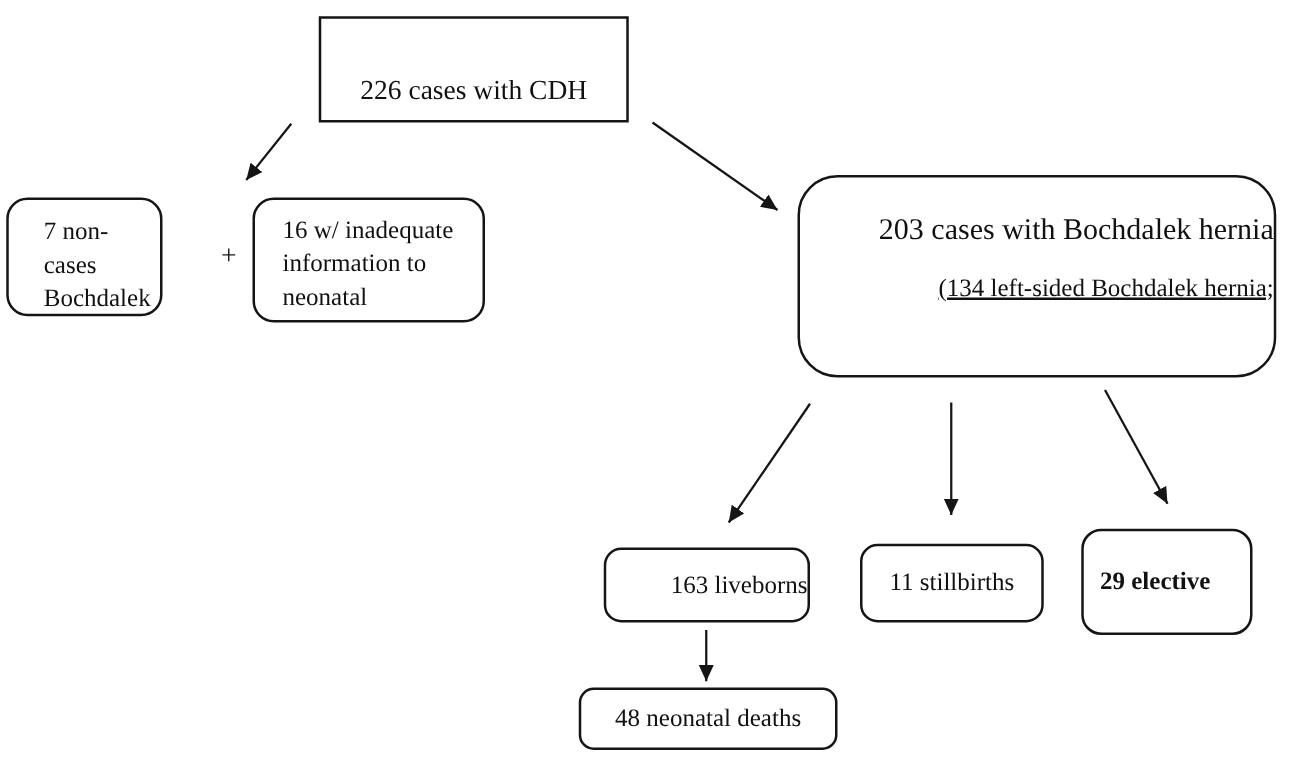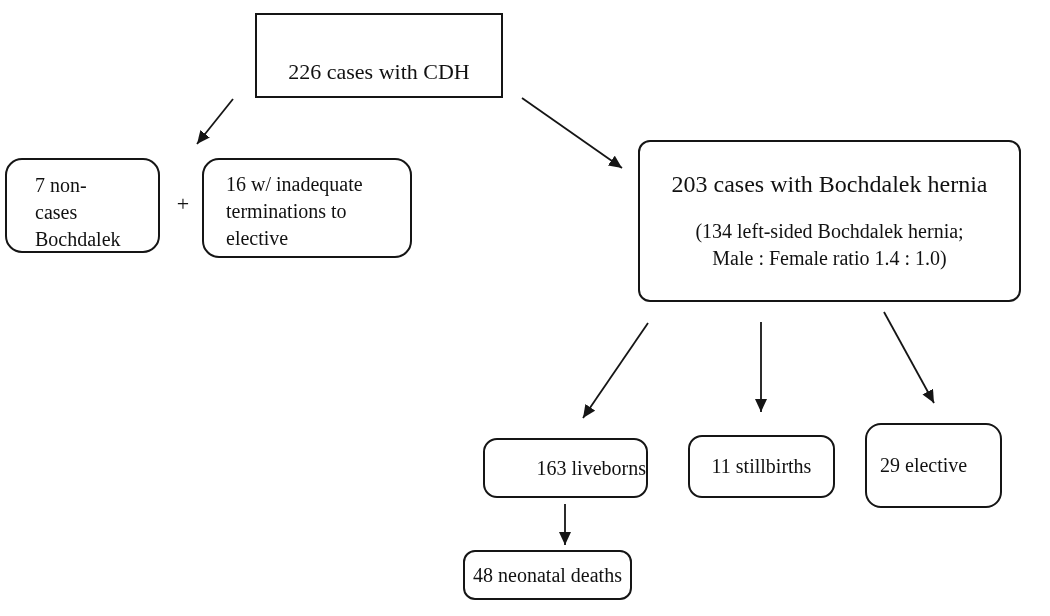--- a/index.html
+++ b/index.html
@@ -40,77 +40,78 @@
   }
   #box-root {
     left: 255px; top: 13px;
     width: 248px; height: 85px;
     border-radius: 0;
     font-size: 22px;
     padding-top: 32px;
   }
   #box-non-bochdalek {
     left: 5px; top: 158px;
-    width: 155px; height: 95px;
+    width: 125px; height: 95px;
     padding: 12px 0 0 28px;
   }
   #plus-sign {
     position: absolute;
     left: 170px; top: 191px;
     width: 26px; height: 28px;
     font-size: 22px;
     text-align: center;
   }
   #box-inadequate {
     left: 202px; top: 158px;
-    width: 210px; height: 100px;
+    width: 186px; height: 100px;
     padding: 11px 0 0 22px;
   }
   #box-bochdalek {
     left: 638px; top: 140px;
     width: 383px; height: 162px;
-    border-radius: 12px;
-    text-align: center;
+    border-radius: 32px;
+    text-align: right;
     padding-top: 26px;
   }
   #box-bochdalek .title {
     font-size: 24px;
     line-height: 32px;
     display: block;
   }
   #box-bochdalek .details {
     margin-top: 18px;
     font-size: 20px;
     line-height: 27px;
   }
-  #box-bochdalek .details span { display: block; }
+  #box-bochdalek .details span { display: block; text-decoration: underline; }
   #box-liveborns {
     left: 483px; top: 438px;
     width: 165px; height: 60px;
     border-radius: 14px;
     justify-content: flex-end;
   }
   #box-stillbirths {
     left: 688px; top: 435px;
     width: 147px; height: 63px;
     border-radius: 14px;
   }
   #box-terminations {
     left: 865px; top: 423px;
     width: 137px; height: 85px;
     border-radius: 16px;
     display: flex;
     flex-direction: column;
     justify-content: center;
     padding-left: 13px;
     line-height: 25px;
+    font-weight: bold;
   }
   #box-neonatal {
     left: 463px; top: 550px;
-    width: 169px; height: 50px;
+    width: 207px; height: 50px;
     border-radius: 12px;
   }
   .line-span { display: block; }
   svg line {
     stroke: #151515;
     stroke-width: 1.8;
   }
 </style>
 </head>
 <body>
@@ -138,29 +139,28 @@
   <div id="box-non-bochdalek" class="box rounded">
     <span class="line-span">7 non-</span>
     <span class="line-span">cases</span>
     <span class="line-span">Bochdalek</span>
   </div>
 
   <div id="plus-sign">+</div>
 
   <div id="box-inadequate" class="box rounded">
     <span class="line-span">16 w/ inadequate</span>
-    <span class="line-span">terminations to</span>
-    <span class="line-span">elective</span>
+    <span class="line-span">information to</span>
+    <span class="line-span">neonatal</span>
   </div>
 
   <div id="box-bochdalek" class="box">
     <span class="title">203 cases with Bochdalek hernia</span>
     <div class="details">
       <span>(134 left-sided Bochdalek hernia;</span>
-      <span>Male : Female ratio 1.4 : 1.0)</span>
     </div>
   </div>
 
   <div id="box-liveborns" class="box rounded center-box">
     <span>163 liveborns</span>
   </div>
 
   <div id="box-stillbirths" class="box rounded center-box">
     <span>11 stillbirths</span>
   </div>

